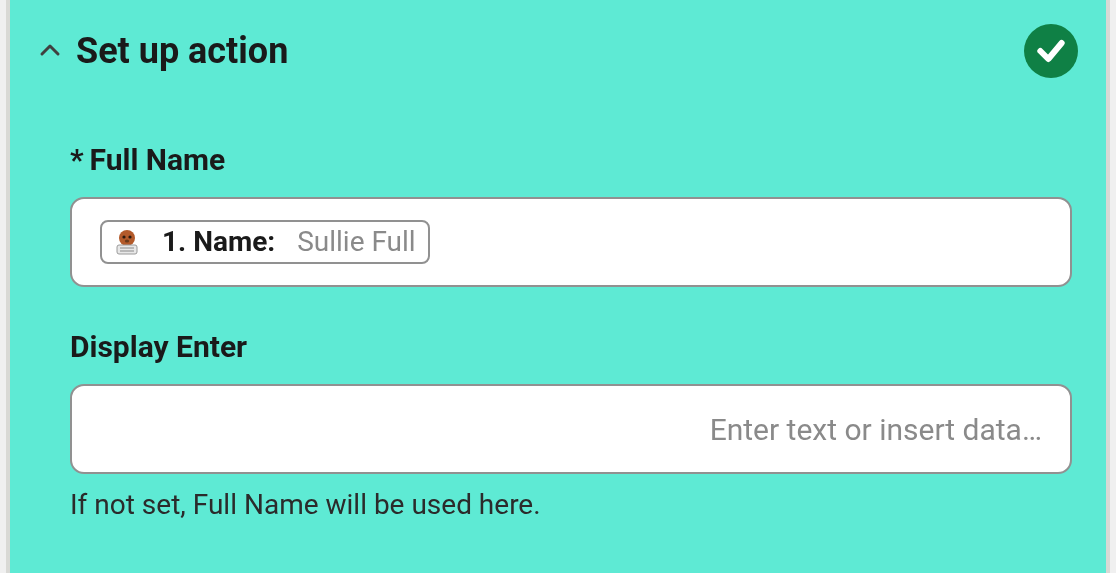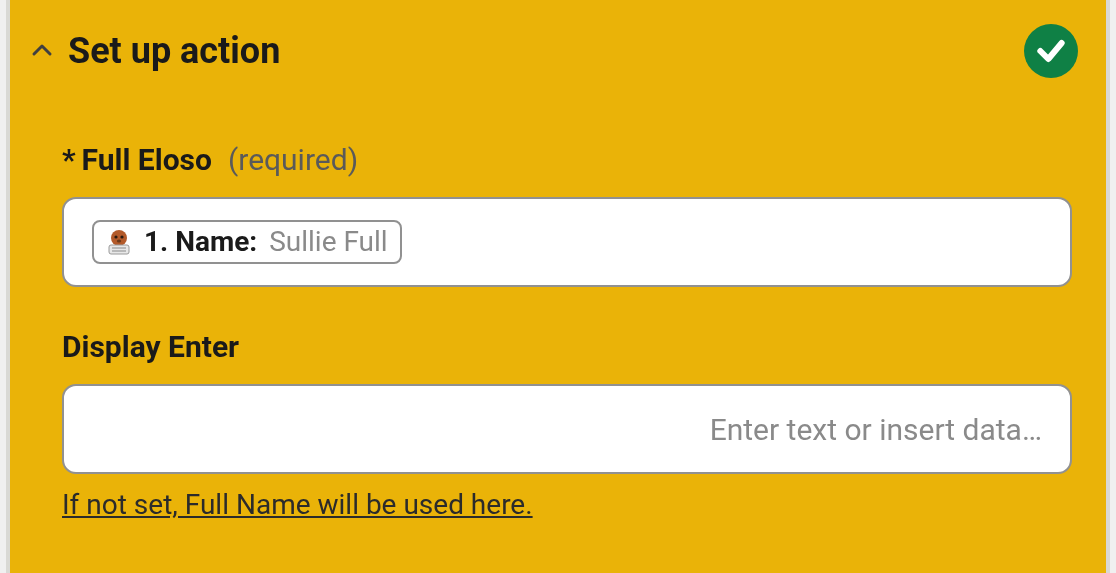--- a/index.html
+++ b/index.html
@@ -12,25 +12,25 @@
       background: #f0f0f0;
       width: 1116px;
       height: 573px;
       overflow: hidden;
     }
     .outer-wrapper {
       padding: 0 6px;
       height: 100%;
     }
     .panel {
-      background: #eab308;
+      background: #5eead4;
       border-left: 4px solid #d9d9d5;
       border-right: 4px solid #d9d9d5;
       height: 100%;
-      padding: 24px 28px 0 20px;
+      padding: 24px 28px 0 28px;
     }
     .section-header {
       display: flex;
       align-items: center;
       justify-content: space-between;
       gap: 14px;
       margin-bottom: 64px;
     }
     .section-header-left {
       display: flex;
@@ -117,21 +117,21 @@
       align-items: center;
       font-size: 30px;
     }
     .input-box.text-input {
       color: #8a8a8a;
       justify-content: flex-end;
     }
     .pill {
       display: inline-flex;
       align-items: center;
-      gap: 12px;
+      gap: 22px;
       border: 2px solid #919191;
       border-radius: 8px;
       background: #ffffff;
       padding: 6px 12px;
       font-size: 28px;
       line-height: 1;
     }
     .pill-icon {
       width: 26px;
       height: 26px;
@@ -148,21 +148,20 @@
       color: #1a1a1a;
     }
     .pill-value {
       font-weight: 400;
       color: #8a8a8a;
     }
     .helper-text {
       font-size: 28px;
       color: #2b2b2b;
       margin-top: 14px;
-      text-decoration: underline;
     }
   </style>
 </head>
 <body>
 
 <div class="outer-wrapper">
   <div class="panel">
 
     <div class="section-header">
       <div class="section-header-left">
@@ -179,23 +178,22 @@
           </svg>
       </div>
     </div>
 
     <div class="form-body">
 
       <div class="field-group">
         <div class="field-label-row">
           <span>
             <span class="required-asterisk">*</span>
-            <span class="field-label">Full Eloso</span>
+            <span class="field-label">Full Name</span>
           </span>
-          <span class="required-text">(required)</span>
         </div>
         <div class="input-box">
           <span class="pill">
             <span class="pill-icon">
               <svg viewBox="0 0 26 26">
                 <circle cx="13" cy="9" r="8" fill="#b35a2a"></circle>
                 <circle cx="10" cy="8" r="1.6" fill="#2b1a0f"></circle>
                 <circle cx="16" cy="8" r="1.6" fill="#2b1a0f"></circle>
                 <ellipse cx="13" cy="12" rx="2.2" ry="1.6" fill="#6b3a1a"></ellipse>
                 <rect x="3" y="16" width="20" height="9" rx="2" fill="#e8e8e8" stroke="#9a9a9a" stroke-width="1"></rect>

